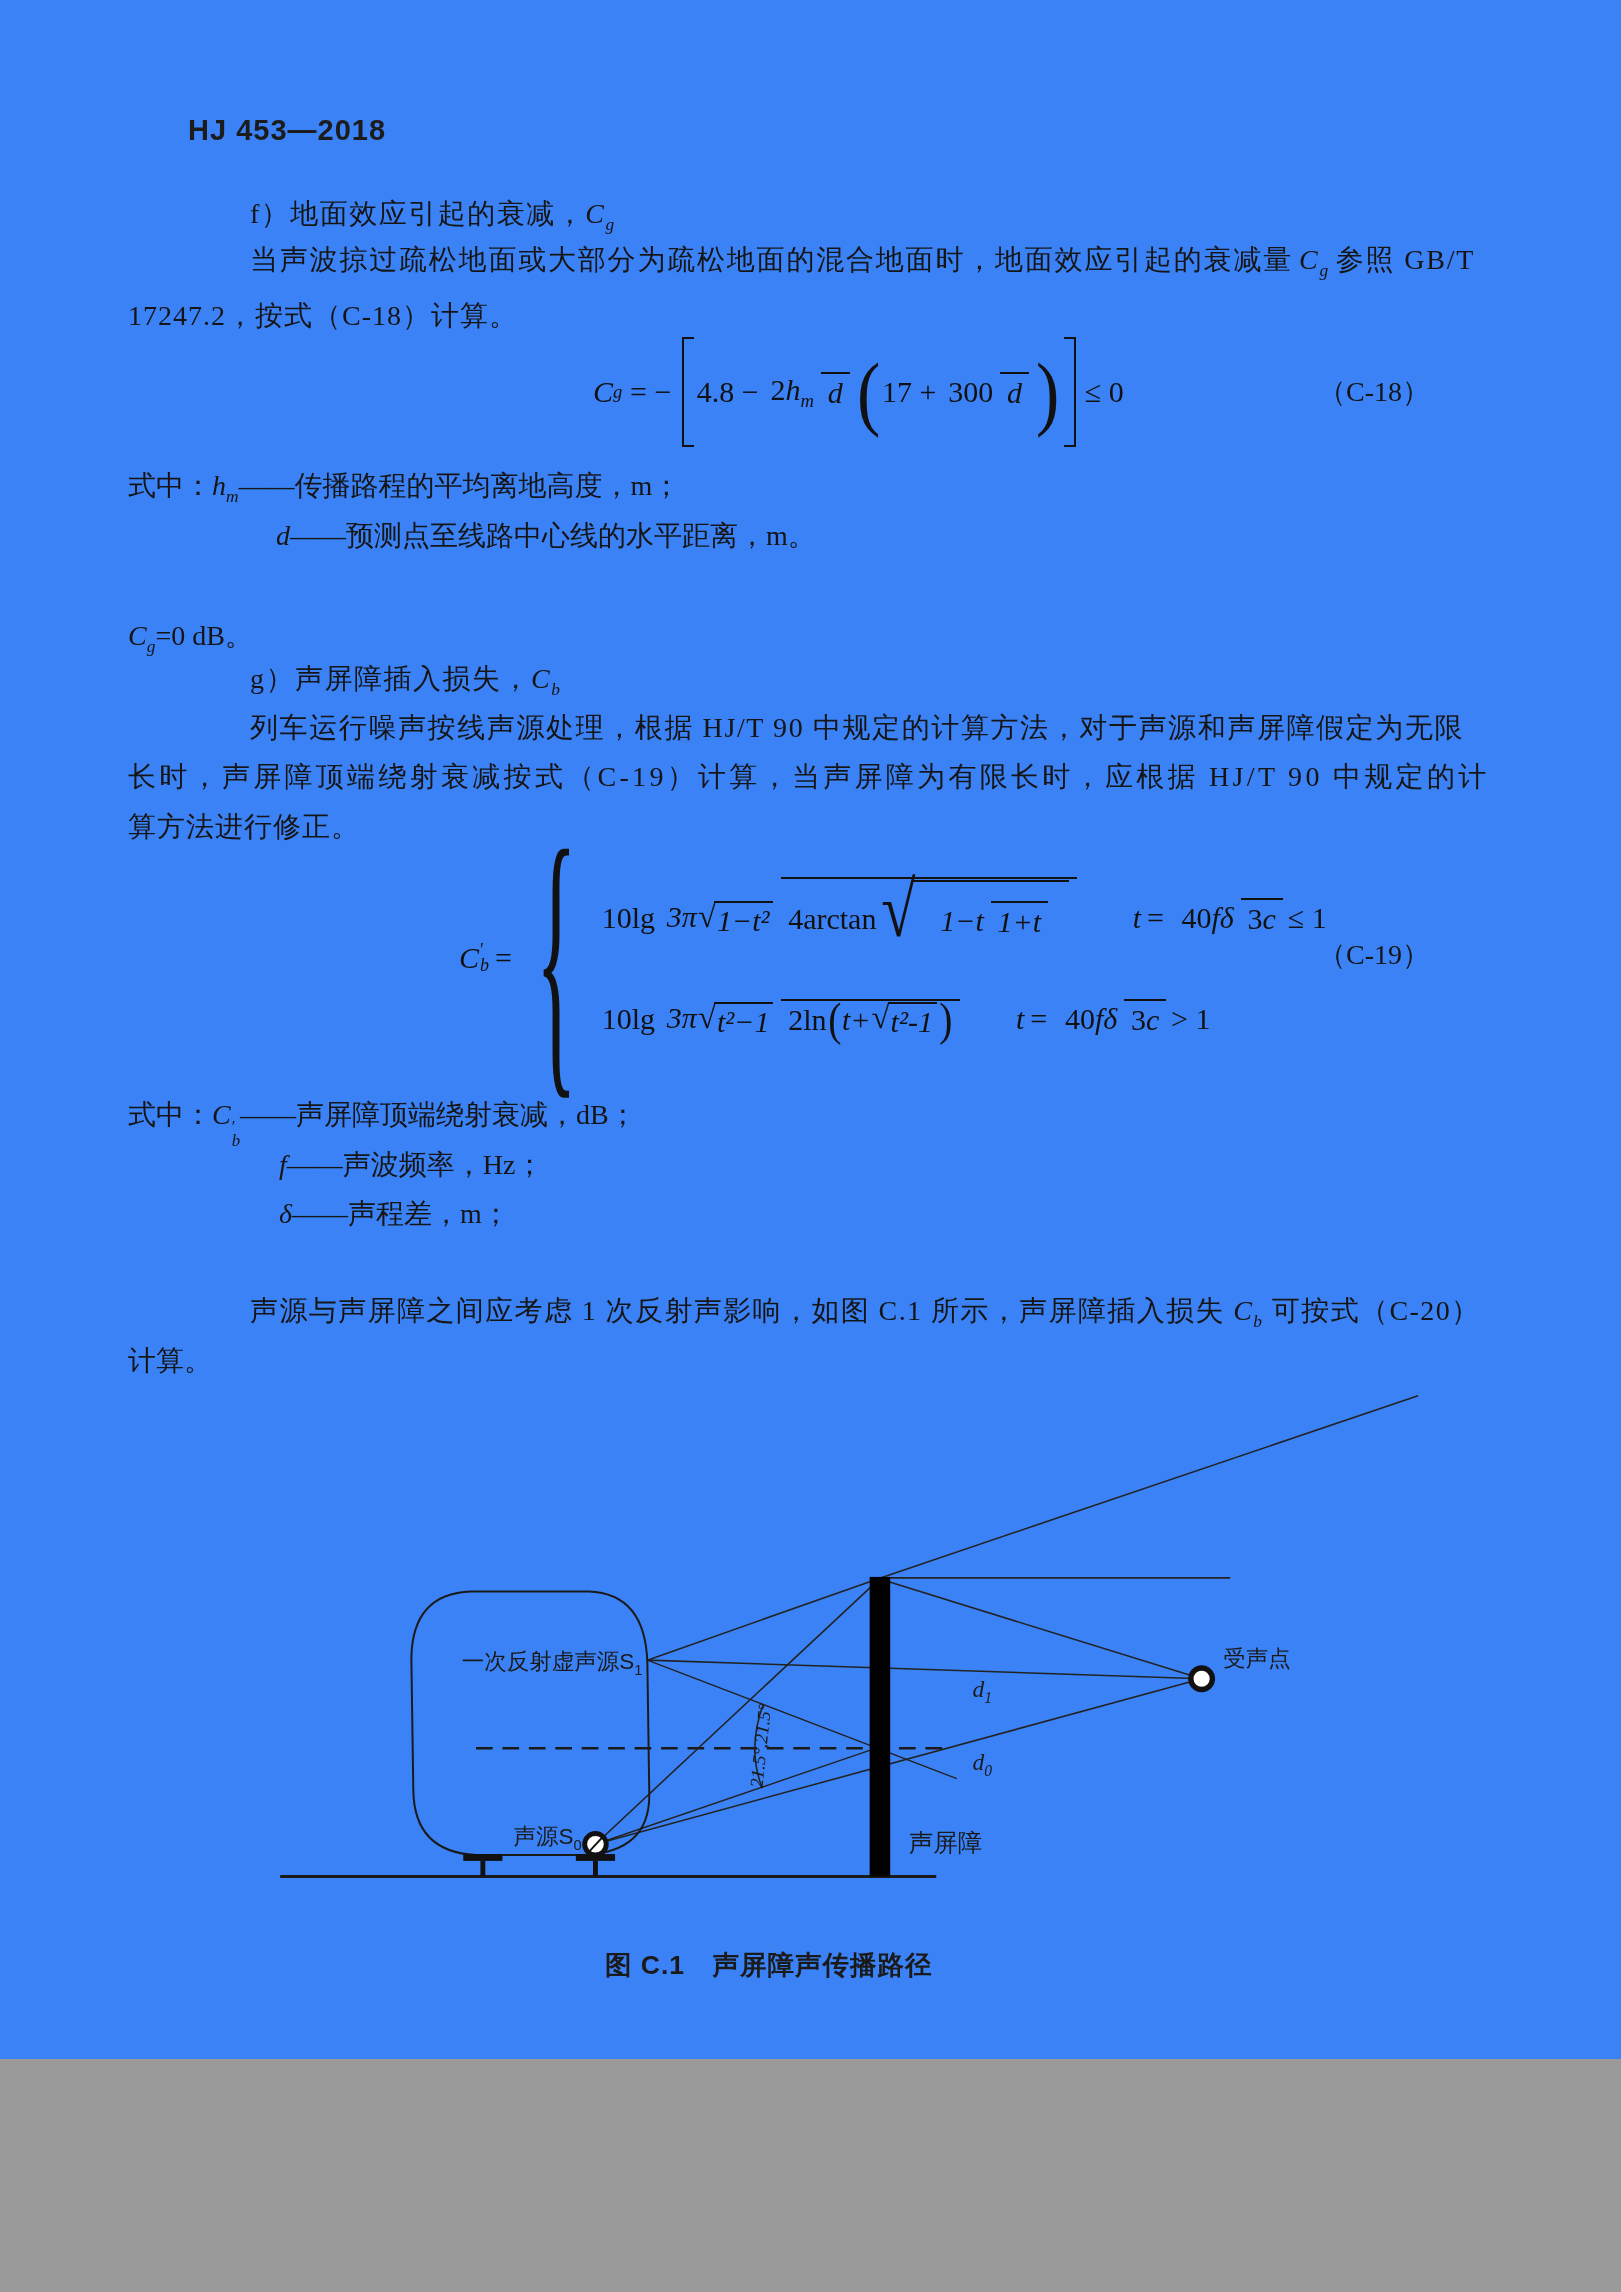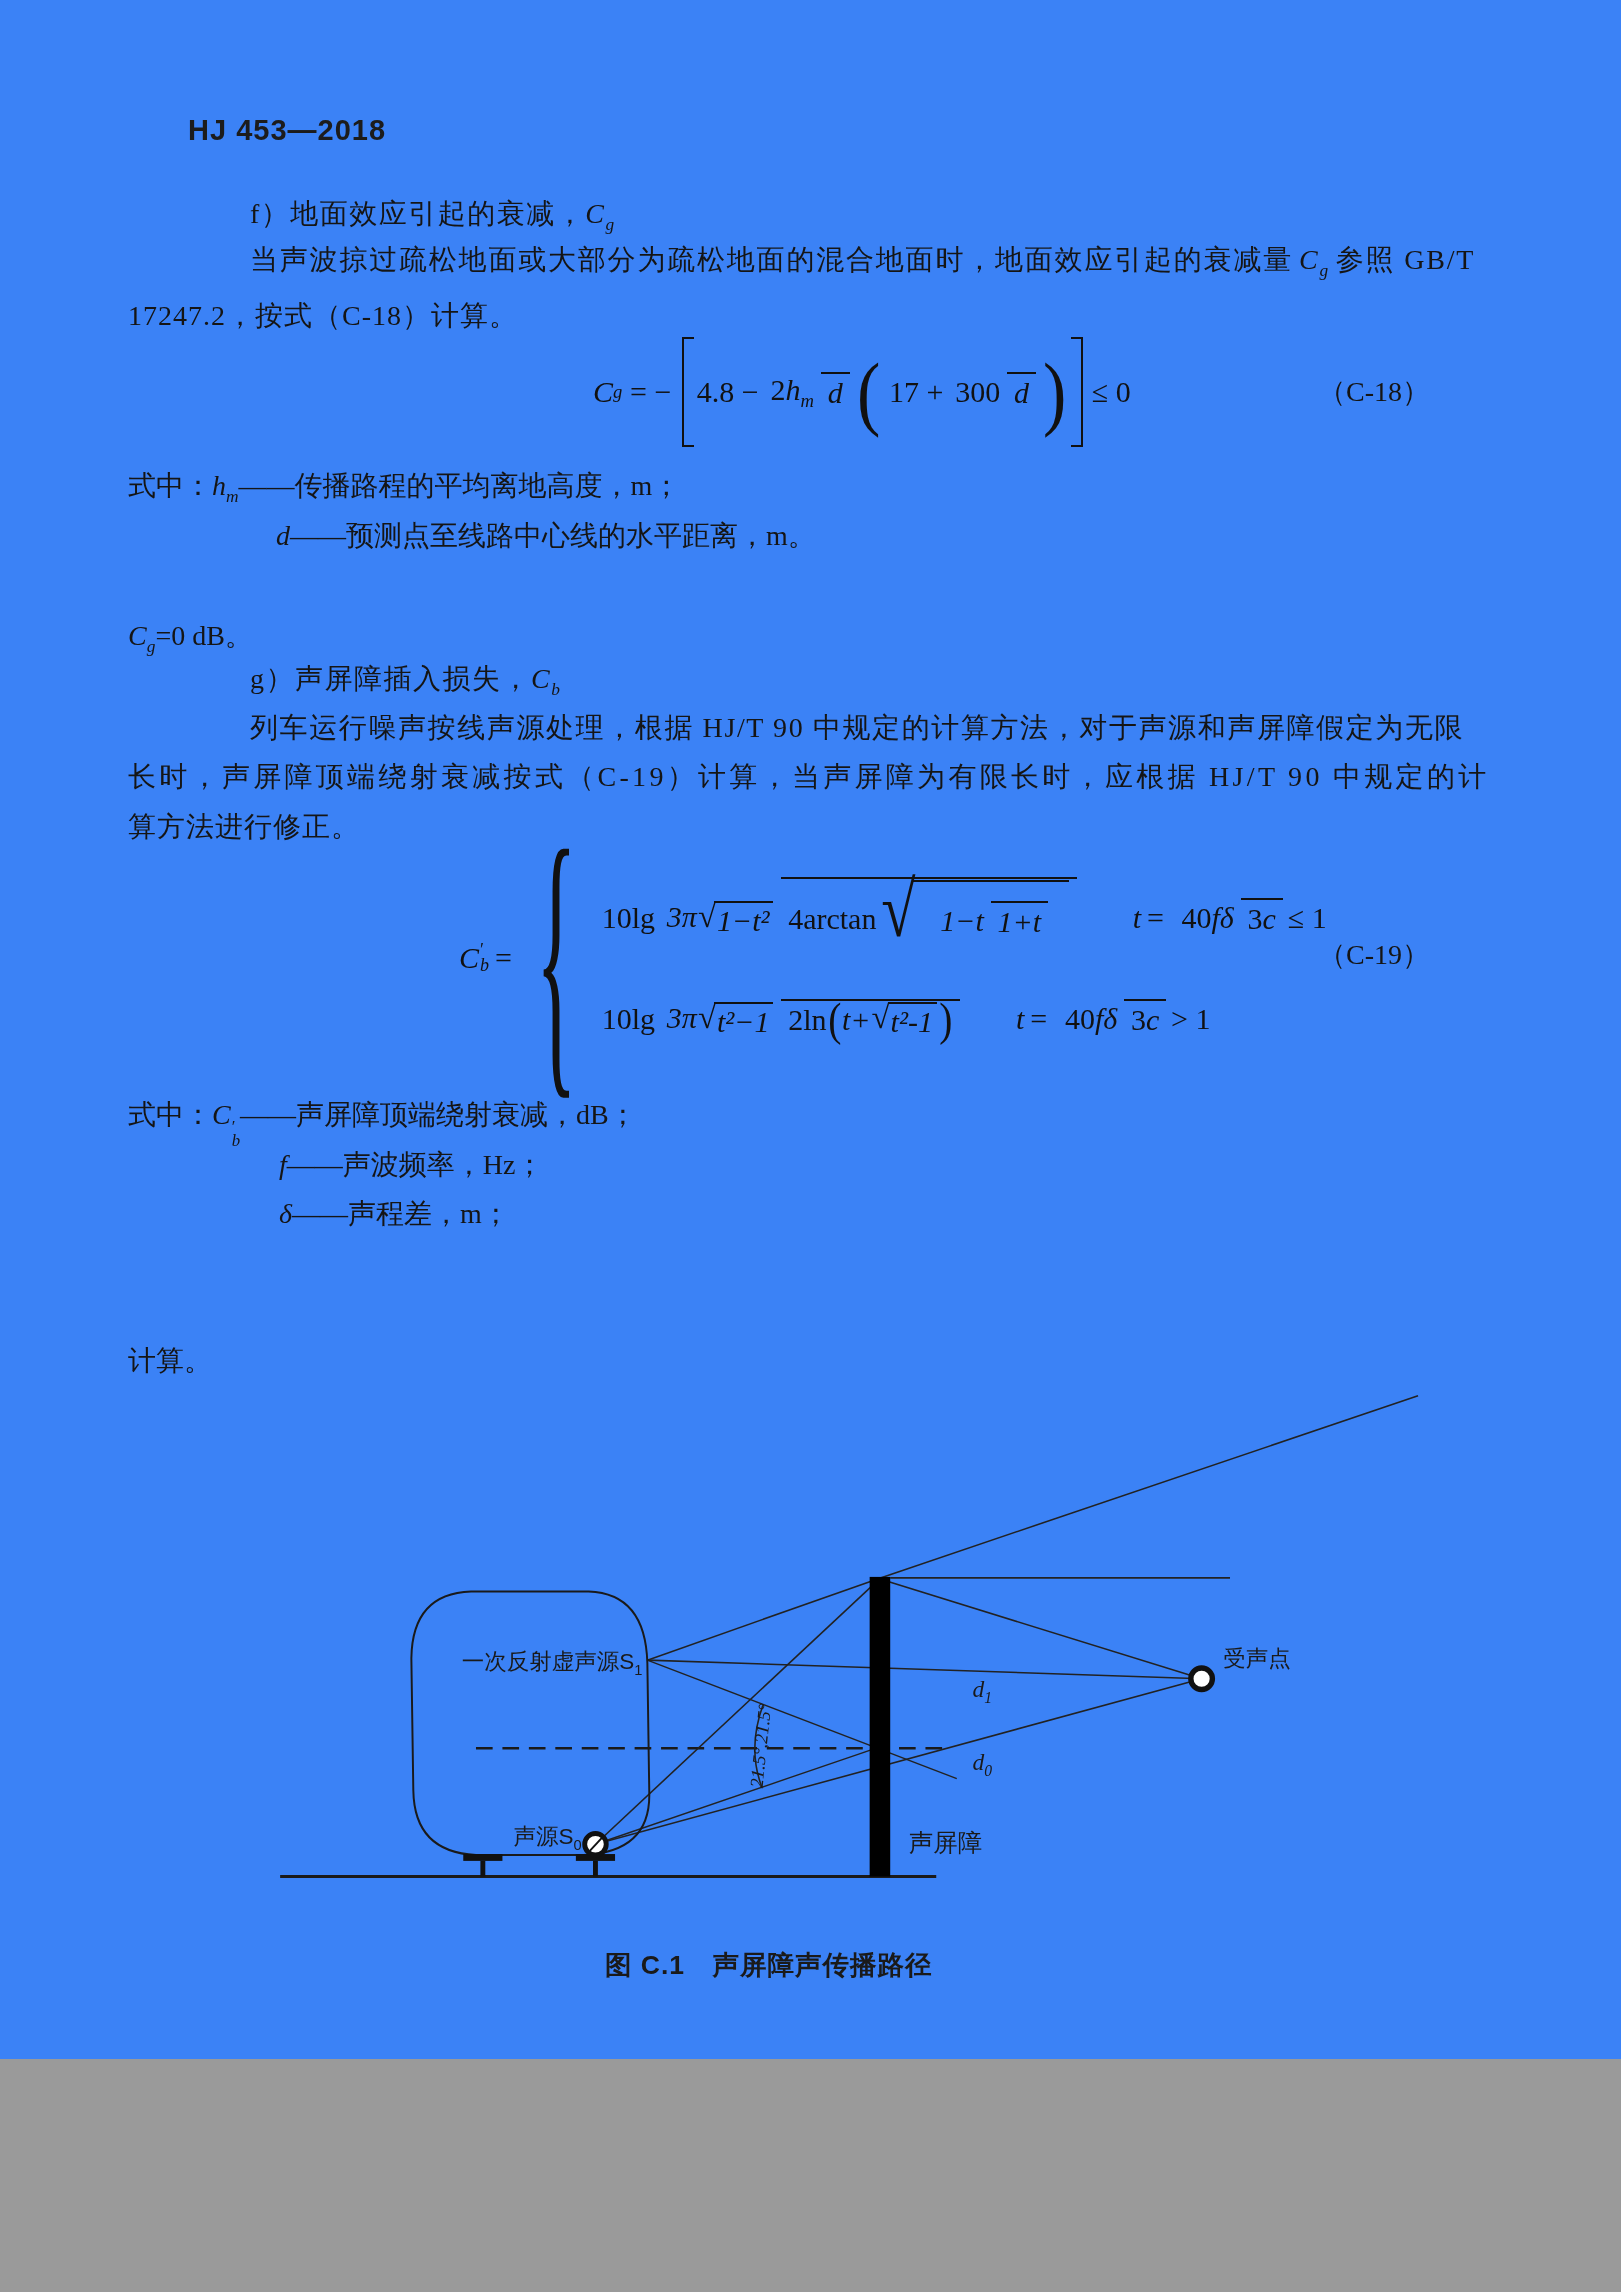--- a/index.html
+++ b/index.html
@@ -59,21 +59,21 @@
     <span class="iv">C</span>
       <sub class="sv">g</sub>
     <span style="margin:0 7.8px">= −</span>
     <span class="sqbk l"></span>
     <span>4.8 −</span>
     <span class="frac">
       <span class="num"><span>2</span><span class="iv">h</span><sub class="sv">m</sub></span>
       <span class="den iv">d</span>
     </span>
     <span class="paren h90">(</span>
-    <span style="margin-left:7px">17 +</span>
+    <span style="margin-left:0">17 +</span>
     <span class="frac">
       <span class="num">300</span>
       <span class="den iv">d</span>
     </span>
     <span class="paren h90">)</span>
     <span class="sqbk r"></span>
     <span style="margin-left:5.9px">≤ 0</span>
   </div>
   <div class="ln" style="left:1318px;top:370px">（C-18）</div>
 
@@ -171,20 +171,23 @@
         <span class="b">b</span>
       </span><span>——声屏障顶端绕射衰减，dB；</span>
   </div>
   <div class="ln" style="left:279px;top:1143px">
     <span class="iv">f</span><span>——声波频率，Hz；</span>
   </div>
   <div class="ln" style="left:279px;top:1192px">
     <span class="iv">δ</span><span>——声程差，m；</span>
   </div>
 
+  <div class="ln" style="left:250px;top:1289px;letter-spacing:1.4px">
+    <span>声源与声屏障之间应考虑 1 次反射声影响，如图 C.1 所示，声屏障插入损失 </span><span class="iv">C</span><sub class="sv">b</sub><span> 可按式（C-20）</span>
+  </div>
   <div class="ln" style="left:128px;top:1339px">计算。</div>
 
   <svg style="position:absolute;left:265px;top:1384px" width="1176" height="519" viewBox="0 0 1200 530">
 
     <line x1="15" y1="503" x2="685" y2="503" stroke="#1a1a1a" stroke-width="3"></line>
 
     <line x1="215" y1="372" x2="695" y2="372" stroke="#1a1a1a" stroke-width="2.4" stroke-dasharray="17 10"></line>
 
     <line x1="390" y1="282" x2="628" y2="198" stroke="#222" stroke-width="1.6"></line>
     <line x1="628" y1="198" x2="1177" y2="12" stroke="#222" stroke-width="1.6"></line>

